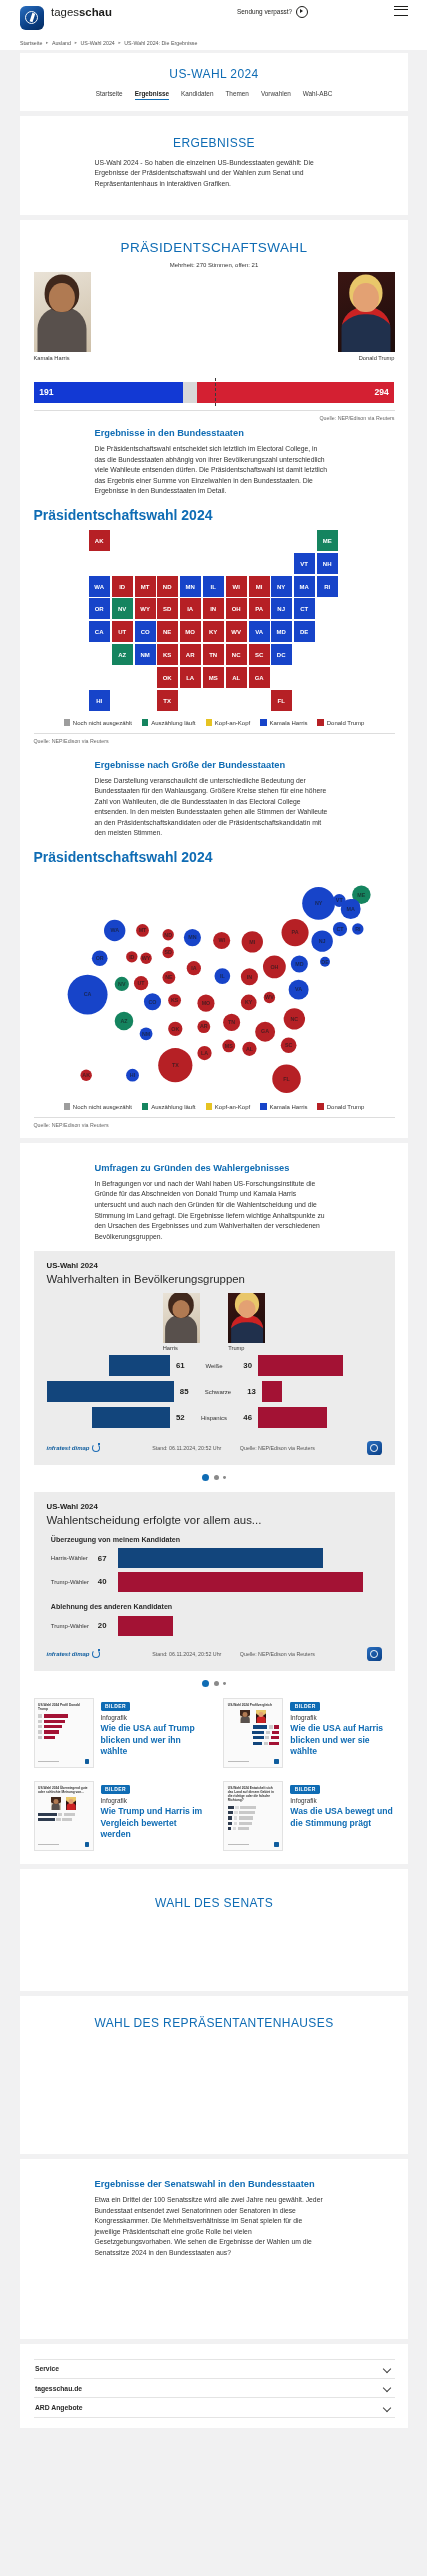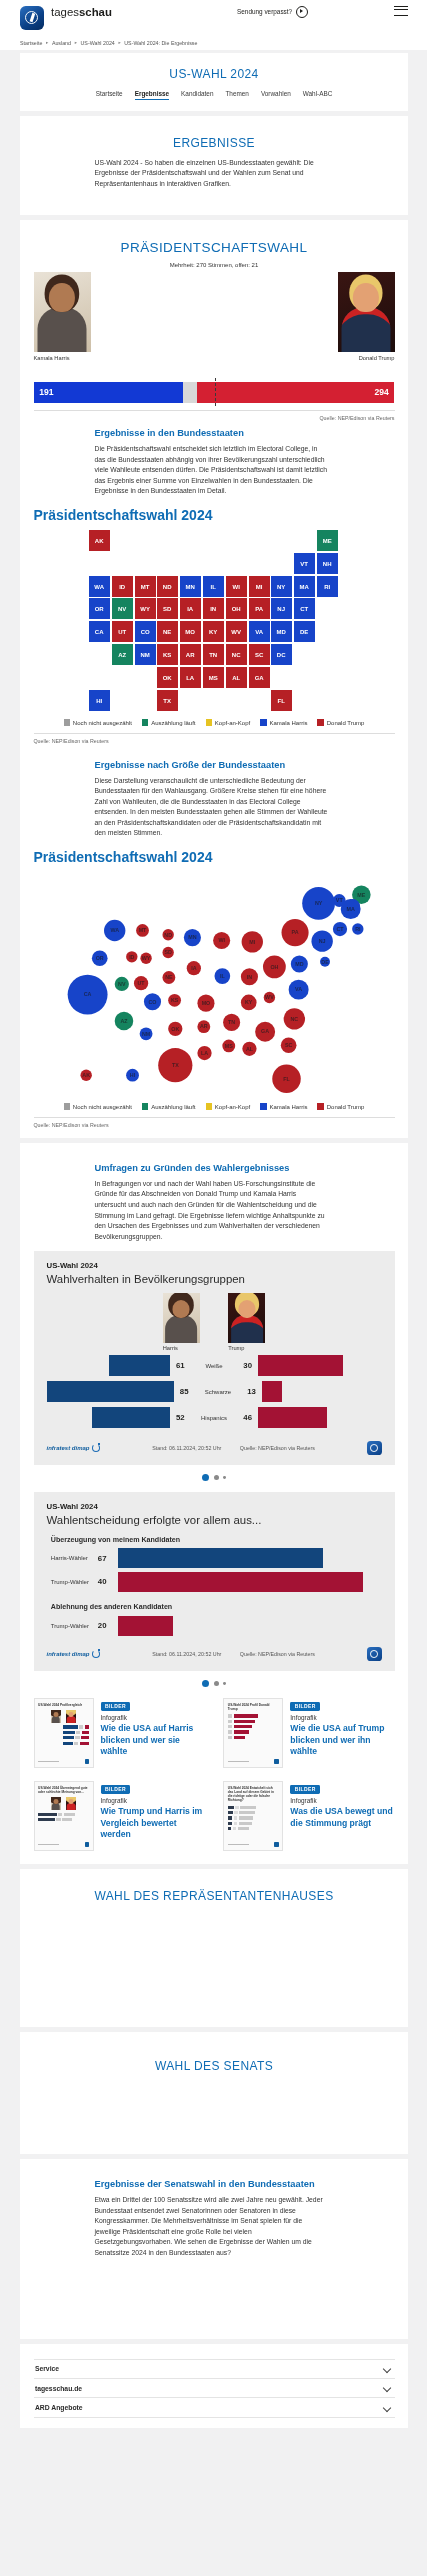--- a/index.html
+++ b/index.html
@@ -513,20 +513,50 @@
     </div>
     <div class="dots">
       <span class="dot d1"></span>
       <span class="dot d2"></span>
       <span class="dot d3"></span>
     </div>
 
     <div class="teasers" id="teasers">
         <div class="teaser">
           <div class="thumb">
+            <div class="ttl">US-Wahl 2024 Profil Donald Trump</div>
+            <div class="trow">
+              <div class="tb" style="width: 4.3px; background: rgb(204, 204, 204);"></div>
+              <div class="tb" style="width: 24px; background: rgb(163, 18, 52);"></div>
+            </div>
+            <div class="trow">
+              <div class="tb" style="width: 4.3px; background: rgb(204, 204, 204);"></div>
+              <div class="tb" style="width: 21.4px; background: rgb(163, 18, 52);"></div>
+            </div>
+            <div class="trow">
+              <div class="tb" style="width: 4.3px; background: rgb(204, 204, 204);"></div>
+              <div class="tb" style="width: 18.5px; background: rgb(163, 18, 52);"></div>
+            </div>
+            <div class="trow">
+              <div class="tb" style="width: 4.3px; background: rgb(204, 204, 204);"></div>
+              <div class="tb" style="width: 15.7px; background: rgb(163, 18, 52);"></div>
+            </div>
+            <div class="trow">
+              <div class="tb" style="width: 4.3px; background: rgb(204, 204, 204);"></div>
+              <div class="tb" style="width: 11.4px; background: rgb(163, 18, 52);"></div>
+            </div>
+            <div class="tfoot">
+              <div class="ln"></div>
+              <div class="sq"></div>
+            </div>
+          </div>
+          <div class="tmeta"><span class="badge">BILDER</span><div class="kicker">Infografik</div><div class="ttitle">Wie die USA auf Trump blicken und wer ihn wählte</div></div>
+        </div>
+        <div class="teaser">
+          <div class="thumb">
             <div class="ttl">US-Wahl 2024 Profilvergleich</div>
             <div class="trow" style="justify-content: center; gap: 5.7px;">
               <div class="mini-ph avatar ph-harris"></div>
               <div class="mini-ph avatar ph-trump"></div>
             </div>
             <div class="trow">
               <div style="flex: 1 1 0%; display: flex; justify-content: flex-end;">
                 <div class="tb" style="width: 14.3px; background: rgb(18, 69, 124);"></div>
               </div>
               <div class="tb" style="width: 4.3px; background: rgb(204, 204, 204);"></div>
@@ -552,50 +582,20 @@
               </div>
               <div class="tb" style="width: 4.3px; background: rgb(204, 204, 204);"></div>
               <div class="tb" style="width: 9.3px; background: rgb(163, 18, 52);"></div>
             </div>
             <div class="tfoot">
               <div class="ln"></div>
               <div class="sq"></div>
             </div>
           </div>
           <div class="tmeta"><span class="badge">BILDER</span><div class="kicker">Infografik</div><div class="ttitle">Wie die USA auf Harris blicken und wer sie wählte</div></div>
-        </div>
-        <div class="teaser">
-          <div class="thumb">
-            <div class="ttl">US-Wahl 2024 Profil Donald Trump</div>
-            <div class="trow">
-              <div class="tb" style="width: 4.3px; background: rgb(204, 204, 204);"></div>
-              <div class="tb" style="width: 24px; background: rgb(163, 18, 52);"></div>
-            </div>
-            <div class="trow">
-              <div class="tb" style="width: 4.3px; background: rgb(204, 204, 204);"></div>
-              <div class="tb" style="width: 21.4px; background: rgb(163, 18, 52);"></div>
-            </div>
-            <div class="trow">
-              <div class="tb" style="width: 4.3px; background: rgb(204, 204, 204);"></div>
-              <div class="tb" style="width: 18.5px; background: rgb(163, 18, 52);"></div>
-            </div>
-            <div class="trow">
-              <div class="tb" style="width: 4.3px; background: rgb(204, 204, 204);"></div>
-              <div class="tb" style="width: 15.7px; background: rgb(163, 18, 52);"></div>
-            </div>
-            <div class="trow">
-              <div class="tb" style="width: 4.3px; background: rgb(204, 204, 204);"></div>
-              <div class="tb" style="width: 11.4px; background: rgb(163, 18, 52);"></div>
-            </div>
-            <div class="tfoot">
-              <div class="ln"></div>
-              <div class="sq"></div>
-            </div>
-          </div>
-          <div class="tmeta"><span class="badge">BILDER</span><div class="kicker">Infografik</div><div class="ttitle">Wie die USA auf Trump blicken und wer ihn wählte</div></div>
         </div>
         <div class="teaser">
           <div class="thumb">
             <div class="ttl">US-Wahl 2024 Überwiegend gute oder schlechte Meinung von...</div>
             <div class="trow" style="justify-content: center; gap: 5.7px;">
               <div class="mini-ph avatar ph-harris"></div>
               <div class="mini-ph avatar ph-trump"></div>
             </div>
             <div class="trow">
               <div class="tb" style="width: 18.5px; background: rgb(46, 59, 78);"></div>
@@ -646,27 +646,27 @@
               <div class="ln"></div>
               <div class="sq"></div>
             </div>
           </div>
           <div class="tmeta"><span class="badge">BILDER</span><div class="kicker">Infografik</div><div class="ttitle">Was die USA bewegt und die Stimmung prägt</div></div>
         </div>
       </div>
   </div>
 
   <div class="card">
+    <h2 class="big-head" style="font-size:12px;margin-top:17px;">WAHL DES SENATS</h2>
+    <div class="embed-space" style="height:64px;"></div>
+  </div>
+
+  <div class="card">
     <h2 class="big-head" style="font-size:12px;">WAHL DES REPRÄSENTANTENHAUSES</h2>
     <div class="embed-space" style="height:107px;"></div>
-  </div>
-
-  <div class="card">
-    <h2 class="big-head" style="font-size:12px;margin-top:17px;">WAHL DES SENATS</h2>
-    <div class="embed-space" style="height:64px;"></div>
   </div>
 
   <div class="card">
     <h3 class="sub-head" style="margin-top:10px;">Ergebnisse der Senatswahl in den Bundesstaaten</h3>
     <p class="prose">Etwa ein Drittel der 100 Senatssitze wird alle zwei Jahre neu gewählt. Jeder Bundesstaat entsendet zwei Senatorinnen oder Senatoren in diese Kongresskammer. Die Mehrheitsverhältnisse im Senat spielen für die jeweilige Präsidentschaft eine große Rolle bei vielen Gesetzgebungsvorhaben. Wie sehen die Ergebnisse der Wahlen um die Senatssitze 2024 in den Bundesstaaten aus?</p>
     <div class="embed-space" style="height:64px;"></div>
   </div>
 
 
   <div class="footcard">

